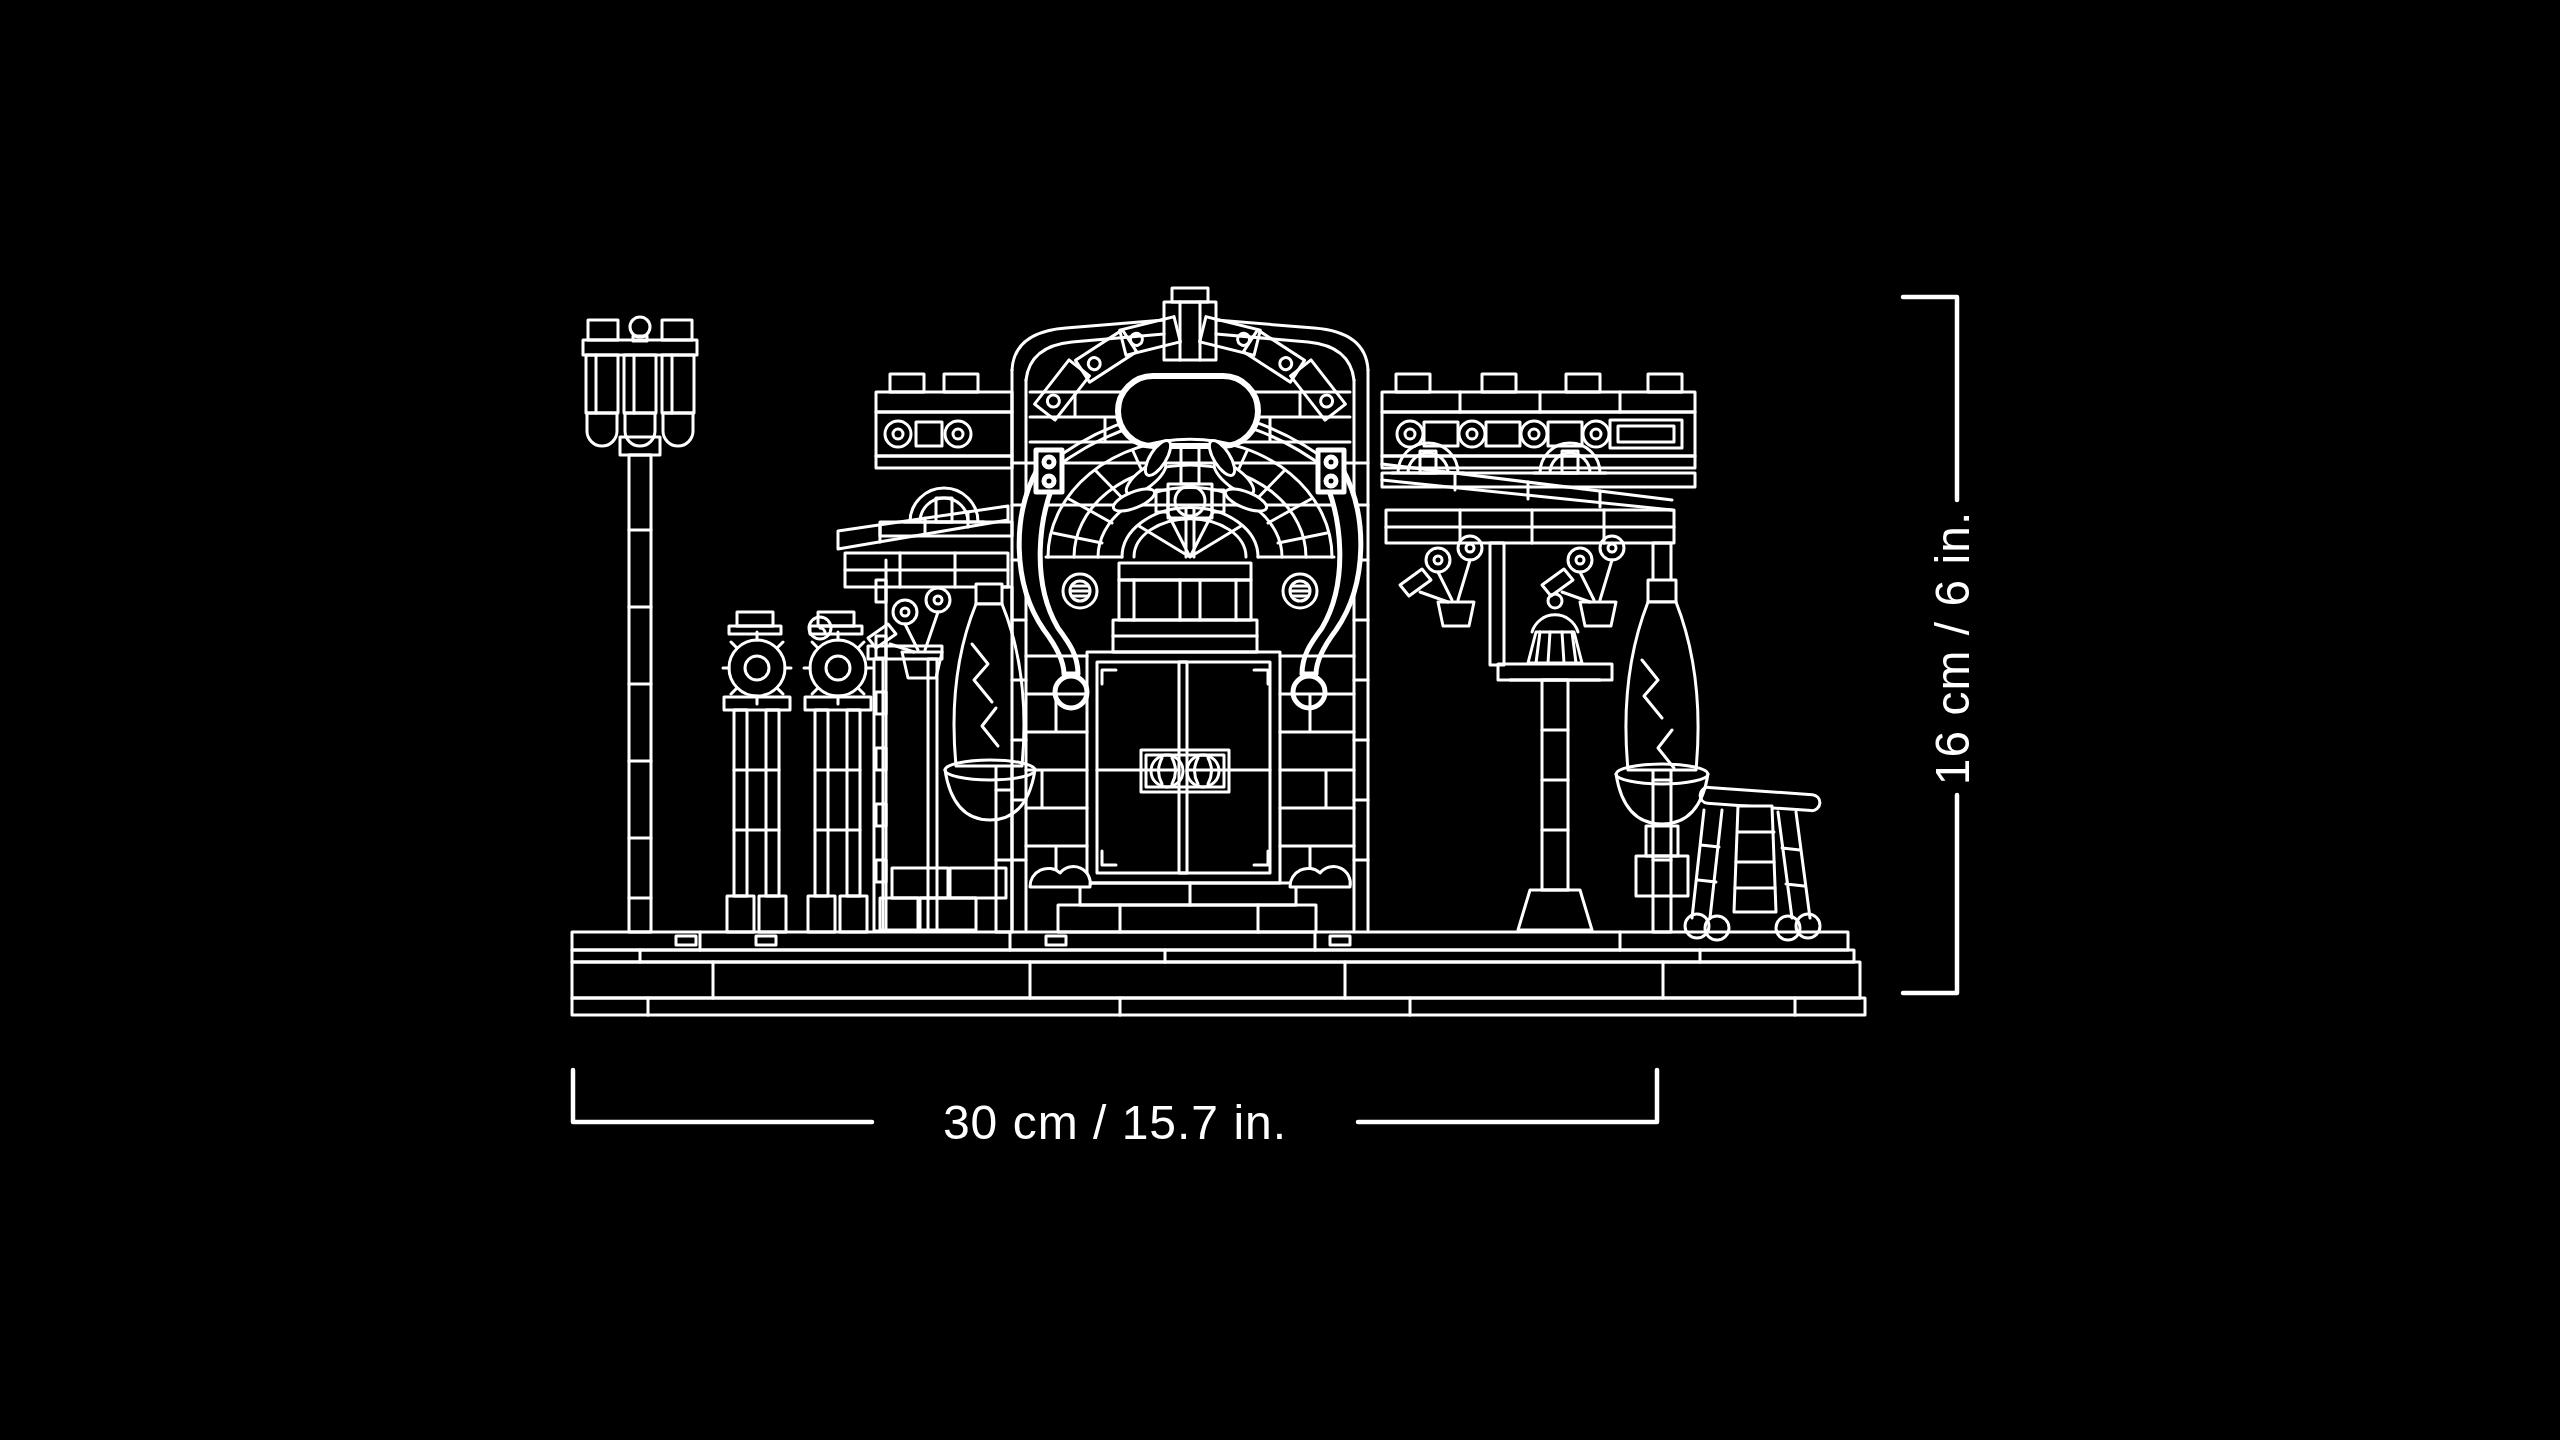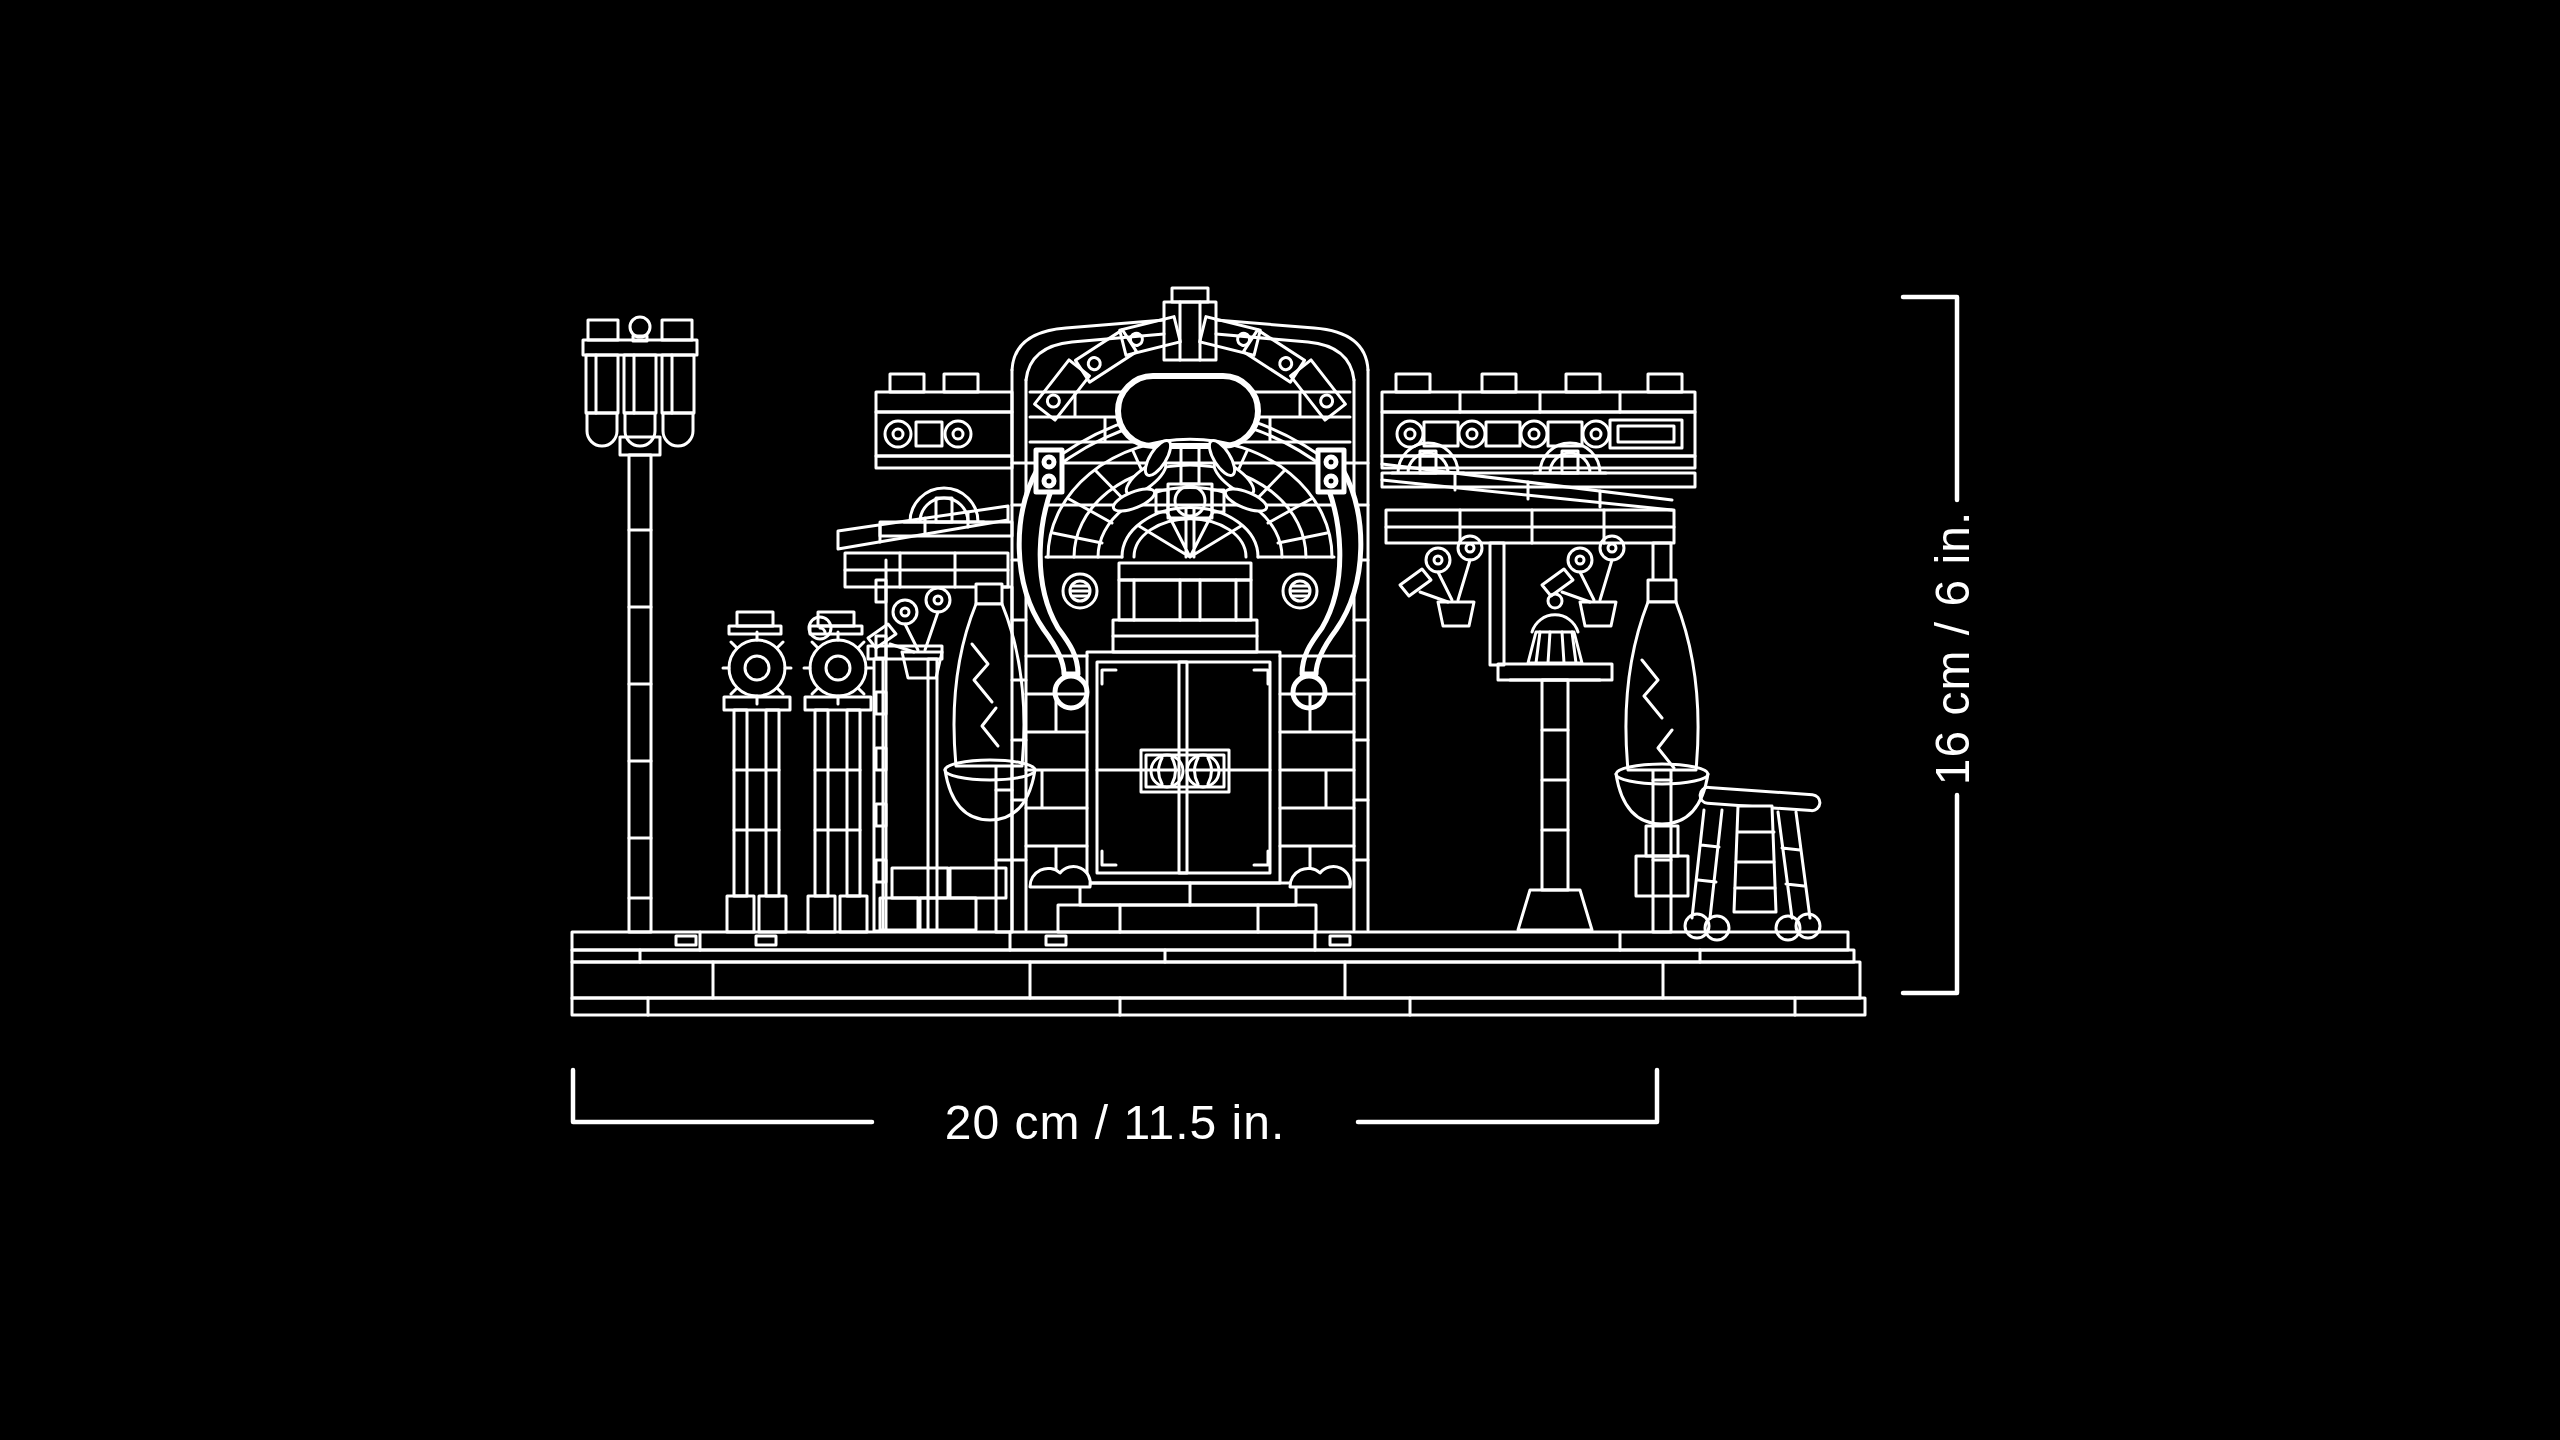--- a/index.html
+++ b/index.html
@@ -325,17 +325,17 @@
       <path d="M1796,812 L1810,918 M1778,812 L1792,918 M1782,848 L1800,850 M1786,884 L1804,886"></path>
       <circle cx="1697" cy="926" r="12"></circle>
           <circle cx="1717" cy="928" r="12"></circle>
       <circle cx="1788" cy="928" r="12"></circle>
           <circle cx="1808" cy="926" r="12"></circle>
     </g>
 
   </g>
 </svg>
 
-<div id="dim-width" class="dim-label">20 cm / 11.5 in.</div>
+<div id="dim-width" class="dim-label">30 cm / 15.7 in.</div>
 
 <div id="dim-height" class="dim-label">16 cm / 6 in.</div>
 
 </div>
 
 </body></html>

